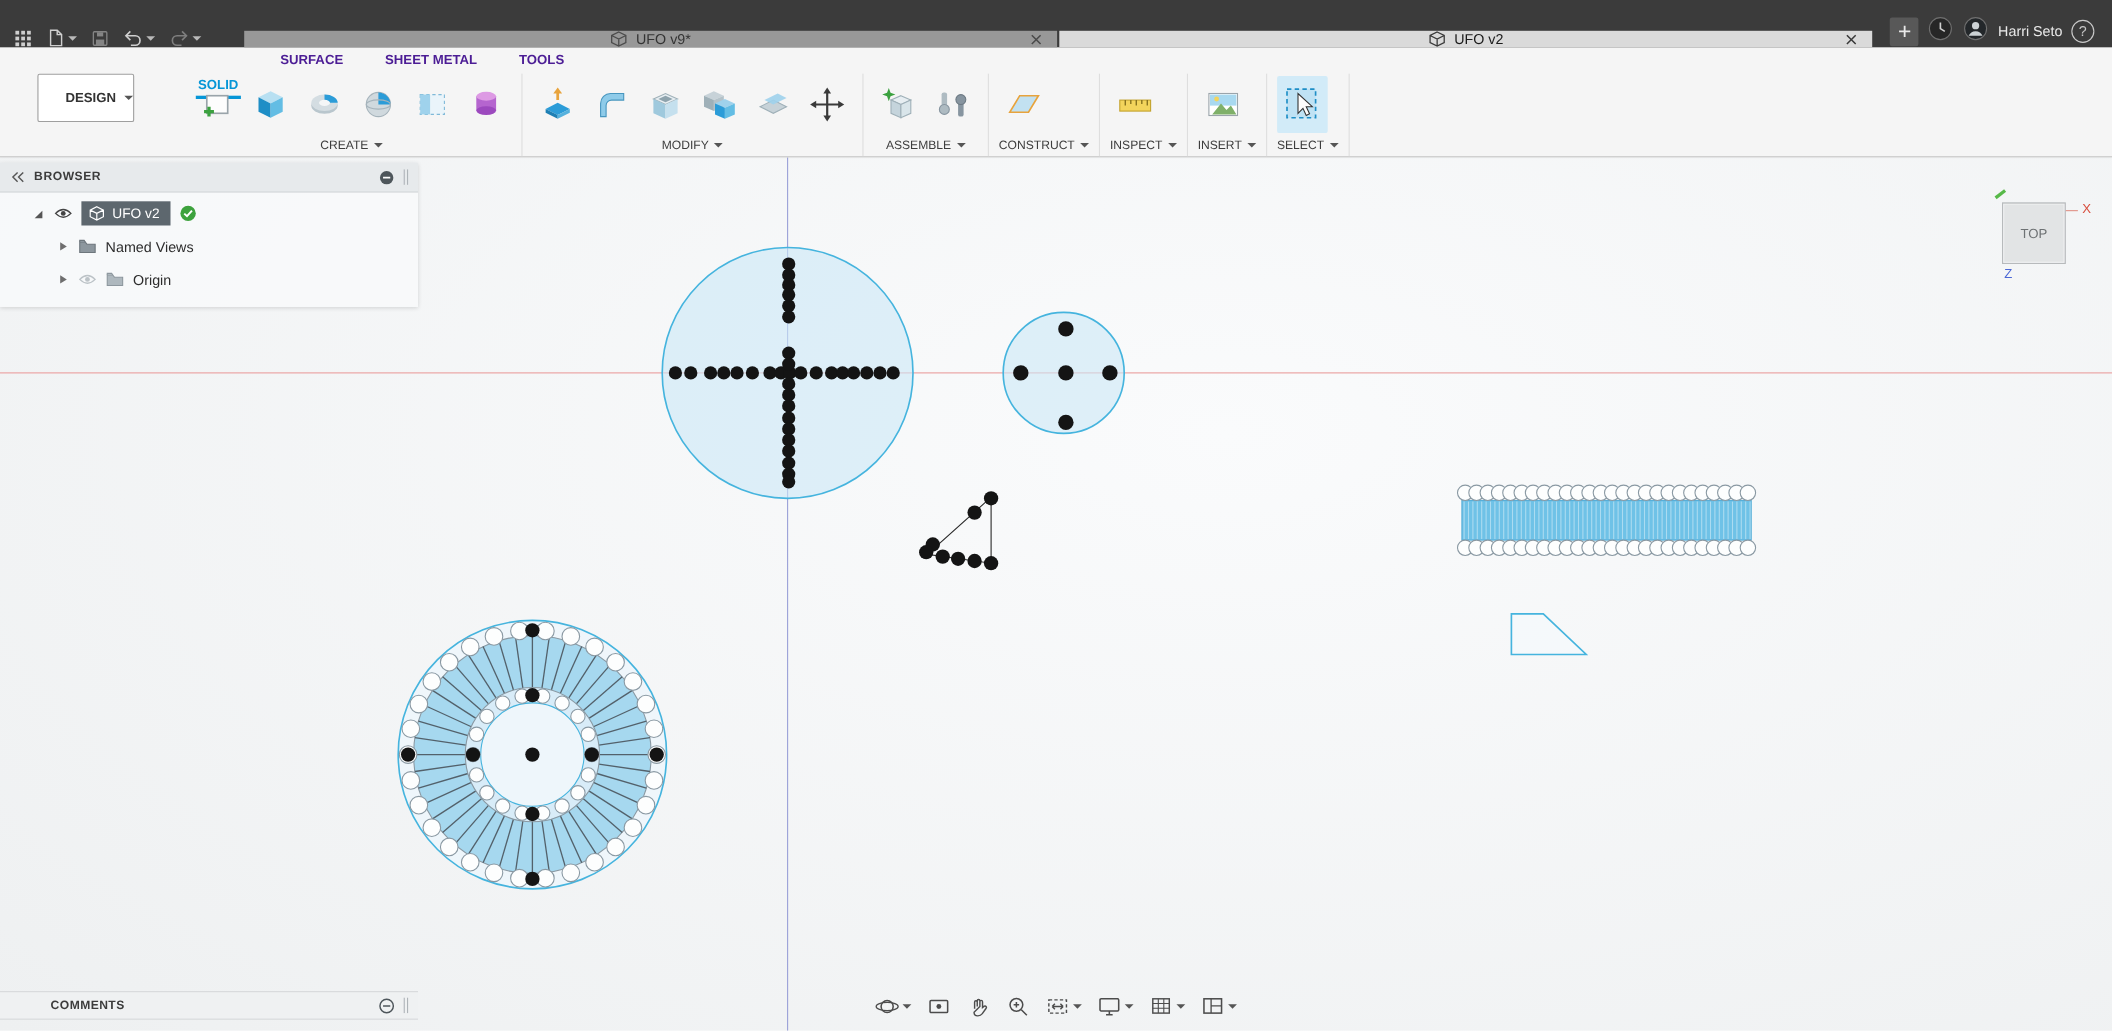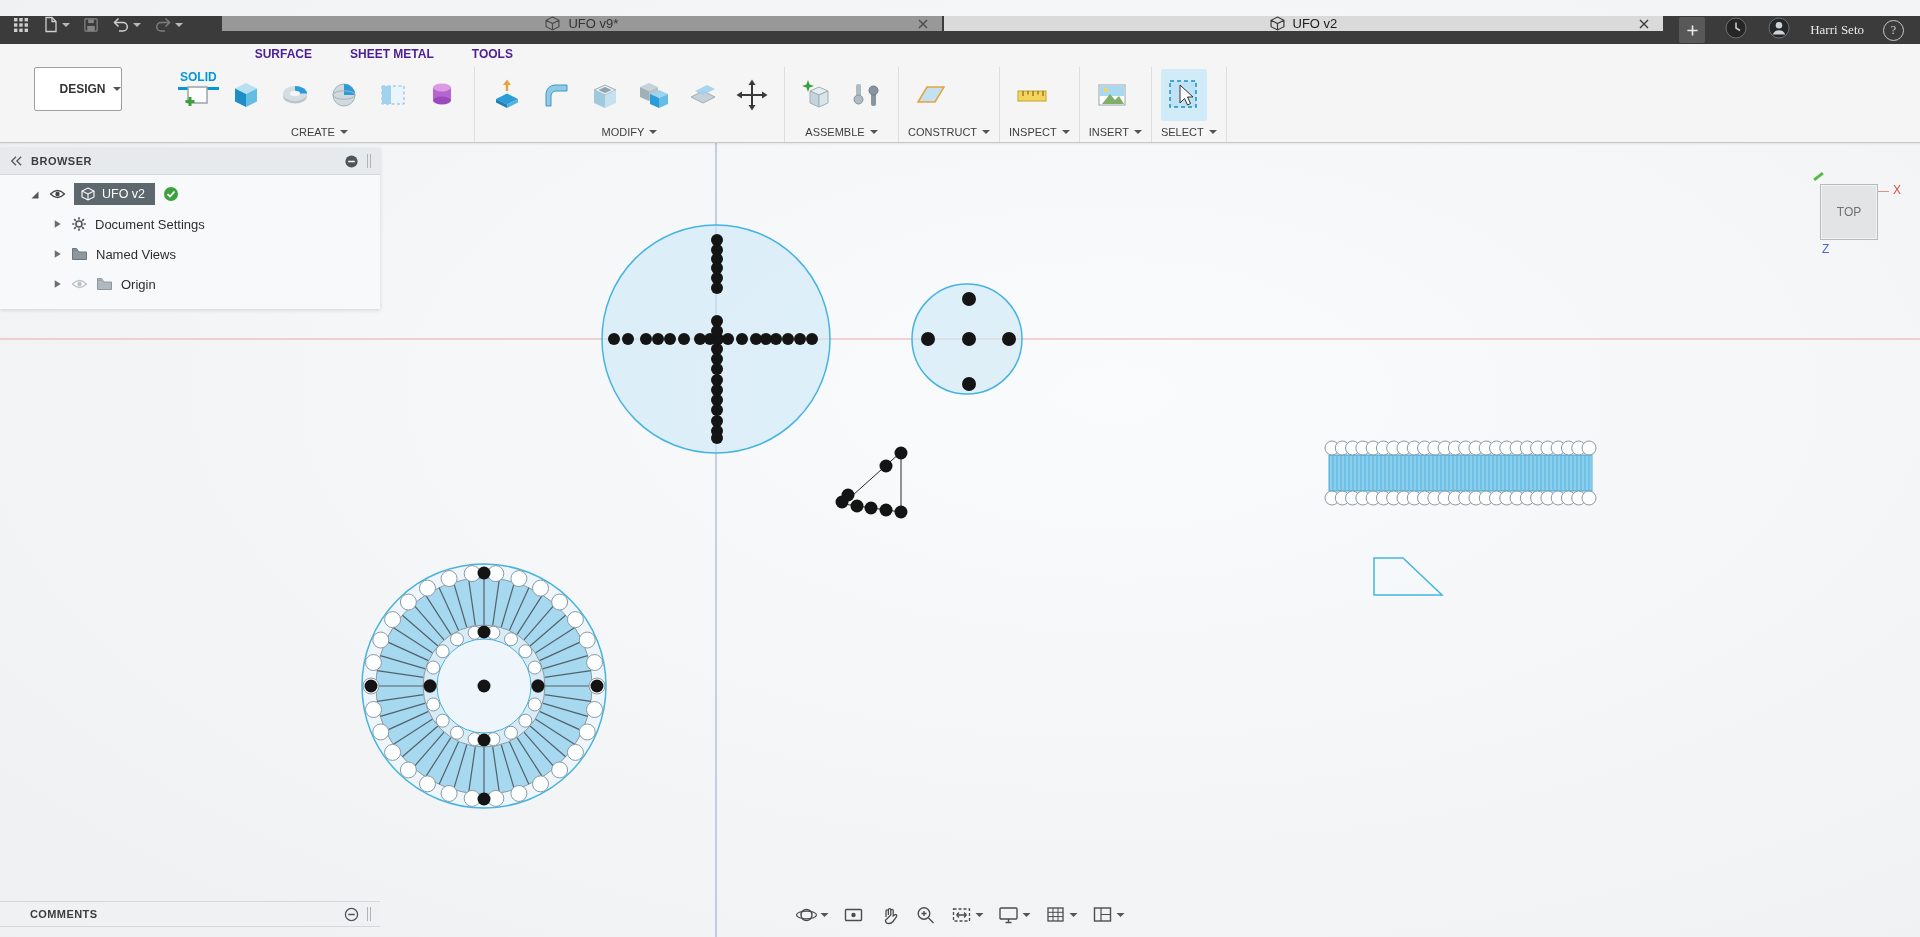--- a/index.html
+++ b/index.html
@@ -7,35 +7,35 @@
   body {
     width:1920px; height:937px; overflow:hidden; position:relative;
     font-family:"Liberation Sans", sans-serif;
     background: radial-gradient(ellipse at 58% 42%, #fafbfc 0%, #eef0f1 100%);
   }
 
   
   #sketch-svg { position:absolute; left:0; top:0; z-index:1; }
 
   
-  .topbar { position:absolute; top:16px; left:0; right:0; height:28px; background:#3b3b3b;
-            display:flex; align-items:flex-start; z-index:40; }
+  .topbar { position:absolute; top:0; left:0; right:0; height:43px; background:#3b3b3b;
+            display:flex; align-items:flex-end; z-index:40; }
   .tb-left { display:flex; align-items:center; gap:13px; padding:0 13px; width:222px; flex:none; }
   .tb-btn { display:flex; align-items:center; gap:3px; cursor:pointer; }
   .caret { width:0; height:0; border-left:4px solid transparent; border-right:4px solid transparent;
            border-top:4.5px solid #b9b9b9; display:inline-block; }
   .caret.dark { border-top-color:#555; }
   .doc-tabs { flex:1; display:flex; align-items:stretch; gap:2px; min-width:0; }
   .doc-tab { flex:1; display:flex; align-items:center; justify-content:center; gap:8px;
              position:relative; font-size:13px; cursor:pointer; min-width:0; }
   .doc-tab.inactive { background:#989898; color:#343434; }
   .doc-tab.active   { background:#dadada; color:#1b1b1b; }
   .tab-close { position:absolute; right:12px; top:50%; transform:translateY(-50%);
                width:14px; height:14px; display:flex; align-items:center; justify-content:center; cursor:pointer; }
-  .tb-right { display:flex; align-items:center; gap:19px; padding:0 16px; flex:none;font-family:Liberation Serif, serif; }
+  .tb-right { display:flex; align-items:center; gap:8px; padding:0 16px; flex:none; }
   .newtab-btn { width:26px; height:26px; background:#585858; border-radius:2px;
                 display:flex; align-items:center; justify-content:center; cursor:pointer; }
   .user-name { color:#e9e9e9; font-size:13px; white-space:nowrap; }
   .help-circle { width:21px; height:21px; border:1.5px solid #c9c9c9; border-radius:50%;
                  color:#c9c9c9; font-size:13px; display:flex; align-items:center; justify-content:center; cursor:pointer; }
 
   
   .ribbon { position:absolute; top:40px; left:0; right:0; height:103px; background:#f5f5f5;
             border-bottom:1px solid #c7c7c7; z-index:35; box-shadow:0 1px 2px rgba(0,0,0,.08); }
   .workspace-btn { position:absolute; left:34px; top:27px; width:88px; height:44px; background:#fff;
@@ -65,21 +65,21 @@
   .root-row { padding-left:28px; }
   .child-row { padding-left:52px; }
   .node-chip { background:#5d676e; color:#fff; height:22px; display:flex; align-items:center; gap:7px;
                padding:0 10px 0 7px; font-size:12.5px; }
   .grip { width:4px; height:14px; border-left:1px solid #aeb4b8; border-right:1px solid #aeb4b8; }
 
   
   .comments { position:absolute; left:0; bottom:10px; width:380px; height:26px; background:#eff1f2;
               border-top:1px solid #d6d9db; border-bottom:1px solid #d6d9db; z-index:25;
               display:flex; align-items:center; padding:0 9px 0 30px; gap:8px; }
-  .comments-title { font-size:11px; font-weight:bold; letter-spacing:.4px; color:#3c3c3c; flex:1; }
+  .comments-title { font-size:11px; font-weight:bold; letter-spacing:.4px; color:#3c3c3c; flex:1;margin-left:16px; }
 
   
   .navbar { position:absolute; bottom:8px; left:50%; transform:translateX(-50%);
             display:flex; align-items:center; gap:4px; z-index:25; }
   .nav-btn { display:flex; align-items:center; gap:3px; padding:3px 5px; border-radius:2px; cursor:pointer; }
 
   
   .viewcube { position:absolute; top:184px; right:42px; width:58px; height:56px; z-index:25;
               background:#e2e4e5; border:1px solid #b7babc;
               display:flex; align-items:center; justify-content:center;
@@ -718,32 +718,20 @@
           <path d="M7 1 L13 4 V10 L7 13 L1 10 V4 Z M1 4 L7 7 L13 4 M7 7 V13" fill="none" stroke="#fff" stroke-width="1.1"></path>
         </svg>
         <span>UFO v2</span>
       </span>
       <svg width="16" height="16" viewBox="0 0 16 16">
         <circle cx="8" cy="8" r="7" fill="#3da23d"></circle>
         <path d="M4.5 8.2 L7 10.5 L11.5 5.5" fill="none" stroke="#fff" stroke-width="1.8"></path>
       </svg>
     </div>
 
-    <div class="tree-row child-row">
-      <svg width="11" height="12" viewBox="0 0 11 13">
-        <polygon points="2.5,2.5 9,6.5 2.5,10.5" fill="#6e6e6e"></polygon>
-      </svg>
-      <svg width="16" height="16" viewBox="0 0 16 16">
-        <circle cx="8" cy="8" r="3" fill="none" stroke="#4e565b" stroke-width="1.6"></circle>
-        <g stroke="#4e565b" stroke-width="1.7">
-          <path d="M8 1.2 V3.4 M8 12.6 V14.8 M1.2 8 H3.4 M12.6 8 H14.8 M3.2 3.2 L4.8 4.8 M11.2 11.2 L12.8 12.8 M12.8 3.2 L11.2 4.8 M4.8 11.2 L3.2 12.8"></path>
-        </g>
-      </svg>
-      <span>Document Settings</span>
-    </div>
 
     <div class="tree-row child-row">
       <svg width="11" height="12" viewBox="0 0 11 13">
         <polygon points="2.5,2.5 9,6.5 2.5,10.5" fill="#6e6e6e"></polygon>
       </svg>
       <svg width="17" height="14" viewBox="0 0 17 14">
         <path d="M1.5 3 H6.5 L8 5 H15.5 V12.5 H1.5 Z" fill="#8d979e" stroke="#6d767c"></path>
         <path d="M1.5 3 V1.5 H5.5 L6.5 3" fill="#8d979e" stroke="#6d767c"></path>
       </svg>
       <span>Named Views</span>

